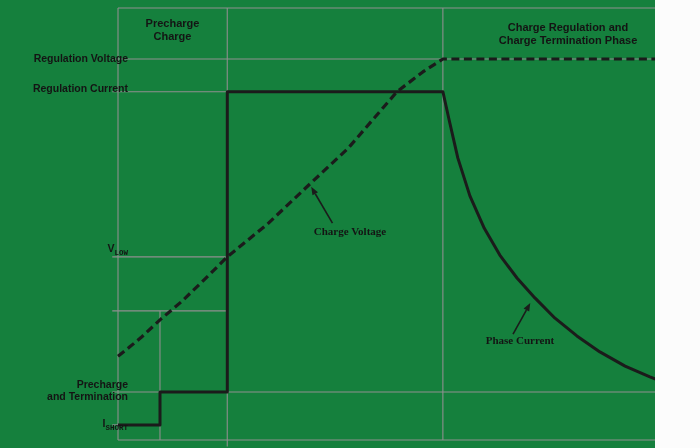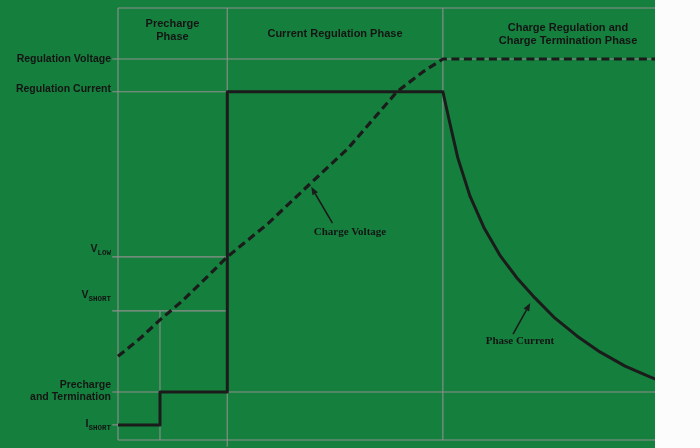--- a/index.html
+++ b/index.html
@@ -1,19 +1,19 @@
 <!DOCTYPE html>
 <html><head>
 <meta charset="utf-8">
 <style>
   html,body{margin:0;padding:0;}
   body{width:700px;height:448px;background:#fcfcfc;font-family:"Liberation Sans",sans-serif;}
   .stage{position:relative;width:655px;height:448px;background:#15803d;overflow:hidden;}
   #chart-svg{position:absolute;left:0;top:0;}
-  .ylab{position:absolute;left:1px;width:110px;text-align:right;transform:translateY(-50%);
+  .ylab{position:absolute;left:18px;width:110px;text-align:right;transform:translateY(-50%);
         font-weight:bold;font-size:10.5px;line-height:11.5px;color:#141414;letter-spacing:0;}
   .ylab sub{font-size:7.5px;font-weight:bold;font-family:Liberation Mono, monospace;}
   .hdr{position:absolute;text-align:center;font-weight:bold;font-size:11px;line-height:12.5px;color:#141414;}
   .ann{position:absolute;text-align:center;font-weight:bold;font-size:11px;color:#141414;font-family:Liberation Serif, serif;}
 </style>
 </head>
 <body>
 
 <div class="stage">
 
@@ -34,37 +34,31 @@
       <path d="M118.0 356.2 L129.5 347.1 L141.0 337.6 L160.0 319.9 L181.3 301.8 L204.3 279.7 L227.3 256.8 L267.5 224.0 L310.1 183.8 L348.0 148.4 L396.9 91.8 L422.8 71.9 L442.9 59.0 L693.0 59.0" fill="none" stroke="#1b1b1b" stroke-width="3.2" stroke-linejoin="round" stroke-linecap="butt" stroke-dasharray="8 4.5"></path>
       <path d="M118.0 424.9 L160.0 424.9 L160.0 392.0 L227.3 392.0 L227.3 91.8 L442.9 91.8 L449.2 120.3 L457.8 157.9 L469.9 195.9 L484.3 228.3 L499.8 255.1 L517.0 278.0 L534.9 297.9 L555.0 318.2 L576.9 335.9 L599.9 351.9 L625.1 366.1 L649.9 376.9 L671.7 385.1 L693.0 389.9" fill="none" stroke="#1b1b1b" stroke-width="3" stroke-linejoin="round" stroke-linecap="butt"></path>
       <line x1="332.475" y1="223.136" x2="315.2461415746282" y2="193.74935771845404" stroke="#1b1b1b" stroke-width="1.6"></line>
       <polygon points="311.2,186.848 318.00668466200983,192.13090108860274 312.4855984872466,195.36781434830533" fill="#1b1b1b"></polygon>
       <line x1="513.025" y1="334.15999999999997" x2="526.3950139457978" y2="310.0521209408641" stroke="#1b1b1b" stroke-width="1.6"></line>
       <polygon points="530.275,303.05600000000004 529.1934623221434,311.604115362545 523.5965655694522,308.5001265191832" fill="#1b1b1b"></polygon>
     </svg>
 
   <div class="hdr" style="left:118px;top:17px;width:109px">
     <span>Precharge</span><br>
-    <span>Phase</span>
-  </div>
-  <div class="hdr" style="left:227px;top:27px;width:216px">
-    <span>Current Regulation Phase</span>
+    <span>Charge</span>
   </div>
   <div class="hdr" style="left:443px;top:21px;width:250px">
     <span>Charge Regulation and</span><br>
     <span>Charge Termination Phase</span>
   </div>
 
   <div class="ylab" style="top:59px">Regulation Voltage</div>
   <div class="ylab" style="top:89px">Regulation Current</div>
   <div class="ylab" style="top:251px">
     <span>V</span><sub>LOW</sub>
-  </div>
-  <div class="ylab" style="top:297px">
-    <span>V</span><sub>SHORT</sub>
   </div>
   <div class="ylab" style="top:390px">
     <span>Precharge</span><br>
     <span>and Termination</span>
   </div>
   <div class="ylab" style="top:426px">
     <span>I</span><sub>SHORT</sub>
   </div>
 
   <div class="ann" style="left:300px;top:225px;width:100px">Charge Voltage</div>

